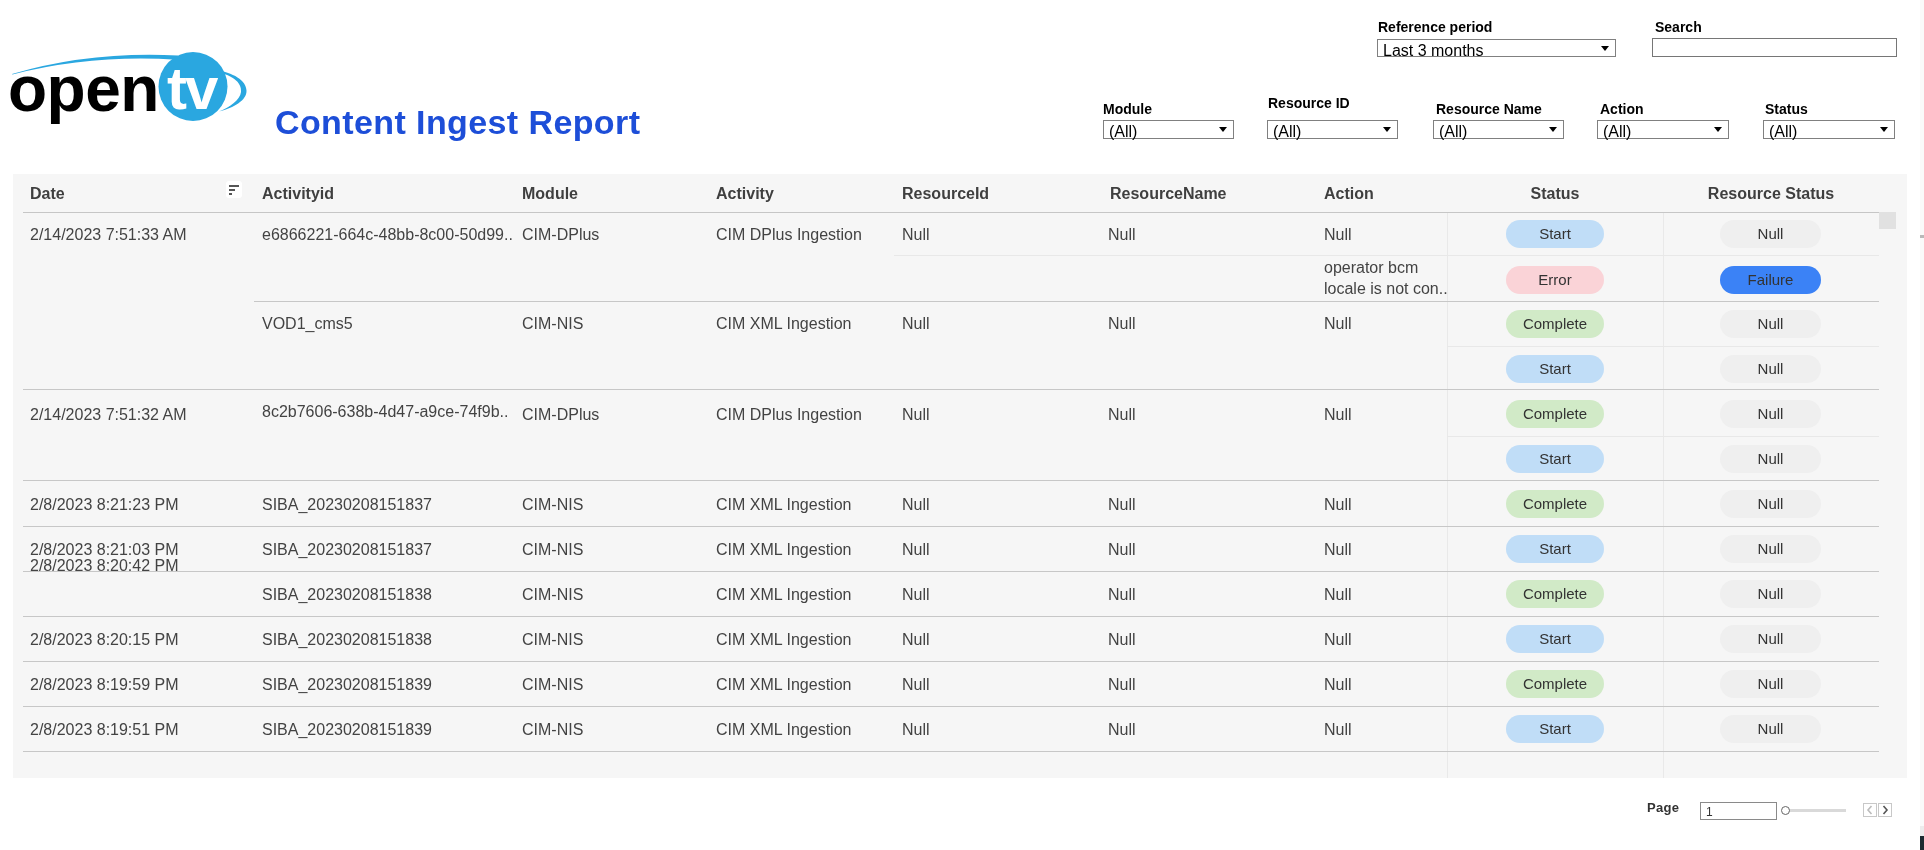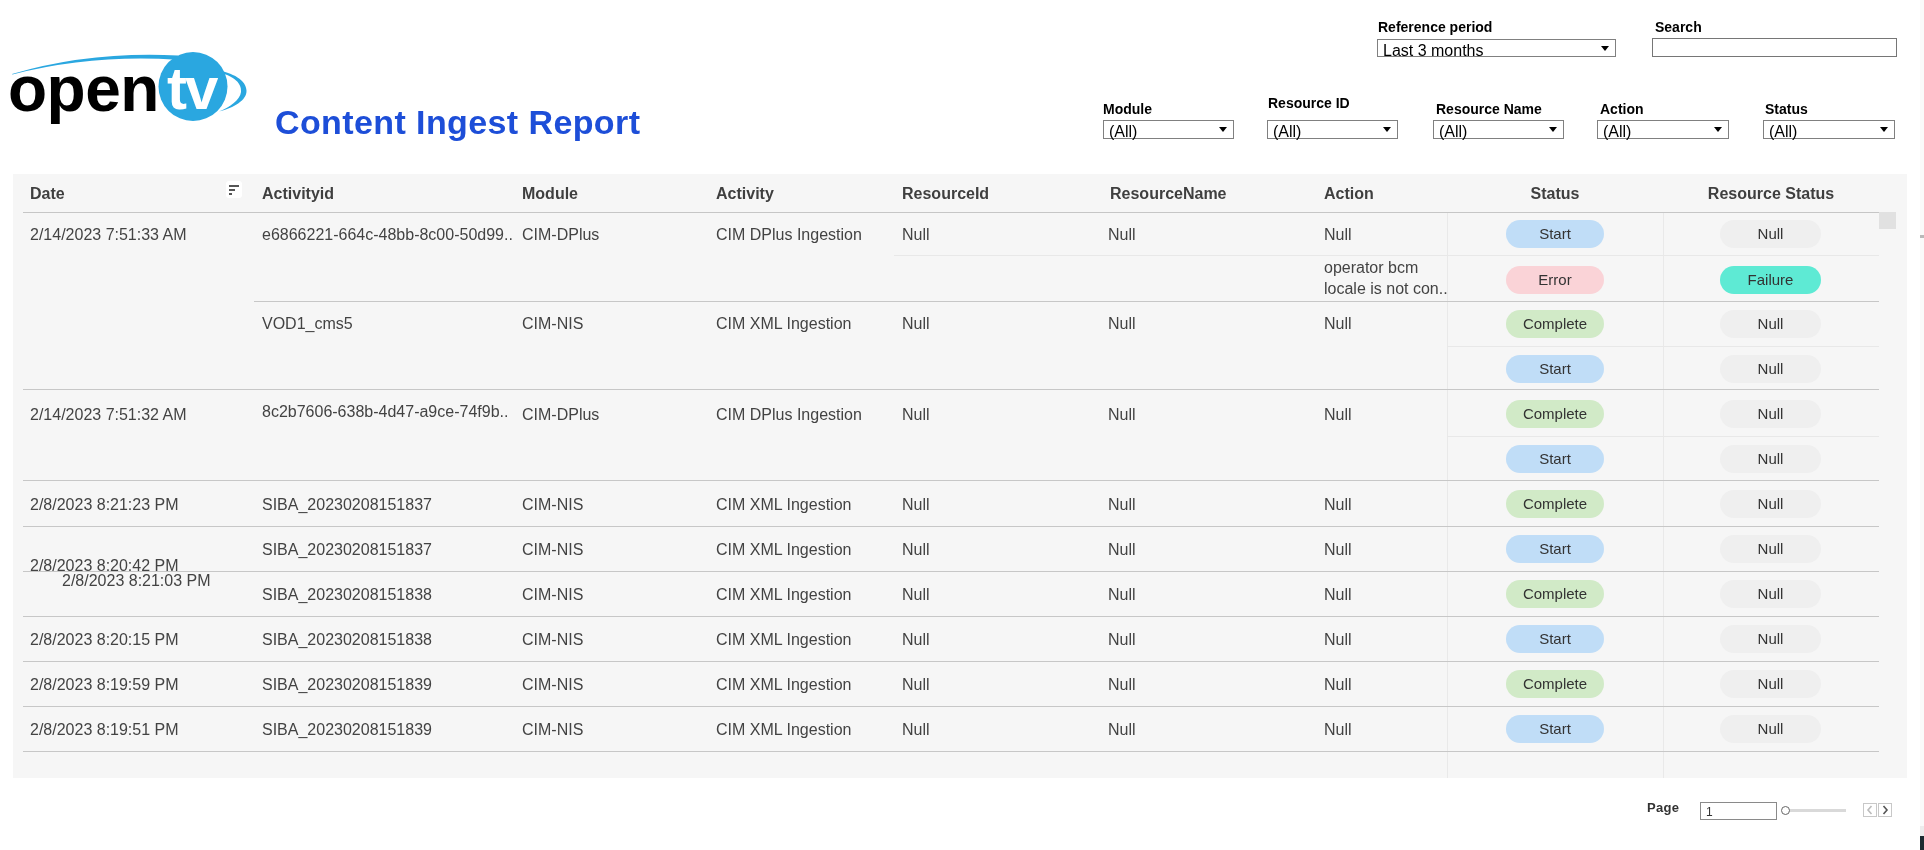--- a/index.html
+++ b/index.html
@@ -111,21 +111,21 @@
   <div class="cell" style="left:522px; top:225px;">CIM-DPlus</div>
   <div class="cell" style="left:716px; top:225px;">CIM DPlus Ingestion</div>
   <div class="cell" style="left:902px; top:225px;">Null</div>
   <div class="cell" style="left:1108px; top:225px;">Null</div>
   <div class="cell" style="left:1324px; top:225px;">Null</div>
   <div class="pill" style="left:1506px; top:220px; background:#c0ddf7;">Start</div>
   <div class="pill pill2" style="left:1720px; top:220px; background:#efefef;">Null</div>
 
   <div class="cell" style="left:1324px; top:257px; line-height:21px;">operator bcm<br>locale is not con..</div>
   <div class="pill" style="left:1506px; top:266px; background:#fad3d7;">Error</div>
-  <div class="pill pill2" style="left:1720px; top:266px; background:#5eead4;">Failure</div>
+  <div class="pill pill2" style="left:1720px; top:266px; background:#3b82f6;">Failure</div>
 
   <div class="cell" style="left:262px; top:314px;">VOD1_cms5</div>
   <div class="cell" style="left:522px; top:314px;">CIM-NIS</div>
   <div class="cell" style="left:716px; top:314px;">CIM XML Ingestion</div>
   <div class="cell" style="left:902px; top:314px;">Null</div>
   <div class="cell" style="left:1108px; top:314px;">Null</div>
   <div class="cell" style="left:1324px; top:314px;">Null</div>
   <div class="pill" style="left:1506px; top:310px; background:#d1eac7;">Complete</div>
   <div class="pill pill2" style="left:1720px; top:310px; background:#efefef;">Null</div>
 
@@ -148,21 +148,21 @@
   <div class="cell" style="left:30px; top:495px;">2/8/2023 8:21:23 PM</div>
   <div class="cell" style="left:262px; top:495px;">SIBA_20230208151837</div>
   <div class="cell" style="left:522px; top:495px;">CIM-NIS</div>
   <div class="cell" style="left:716px; top:495px;">CIM XML Ingestion</div>
   <div class="cell" style="left:902px; top:495px;">Null</div>
   <div class="cell" style="left:1108px; top:495px;">Null</div>
   <div class="cell" style="left:1324px; top:495px;">Null</div>
   <div class="pill" style="left:1506px; top:490px; background:#d1eac7;">Complete</div>
   <div class="pill pill2" style="left:1720px; top:490px; background:#efefef;">Null</div>
 
-  <div class="cell" style="left:30px; top:571px;margin-left:32px;">2/8/2023 8:21:03 PM</div>
+  <div class="cell" style="left:30px; top:540px;">2/8/2023 8:21:03 PM</div>
   <div class="cell" style="left:262px; top:540px;">SIBA_20230208151837</div>
   <div class="cell" style="left:522px; top:540px;">CIM-NIS</div>
   <div class="cell" style="left:716px; top:540px;">CIM XML Ingestion</div>
   <div class="cell" style="left:902px; top:540px;">Null</div>
   <div class="cell" style="left:1108px; top:540px;">Null</div>
   <div class="cell" style="left:1324px; top:540px;">Null</div>
   <div class="pill" style="left:1506px; top:535px; background:#c0ddf7;">Start</div>
   <div class="pill pill2" style="left:1720px; top:535px; background:#efefef;">Null</div>
 
   <div class="cell" style="left:30px; top:556px;">2/8/2023 8:20:42 PM</div>

